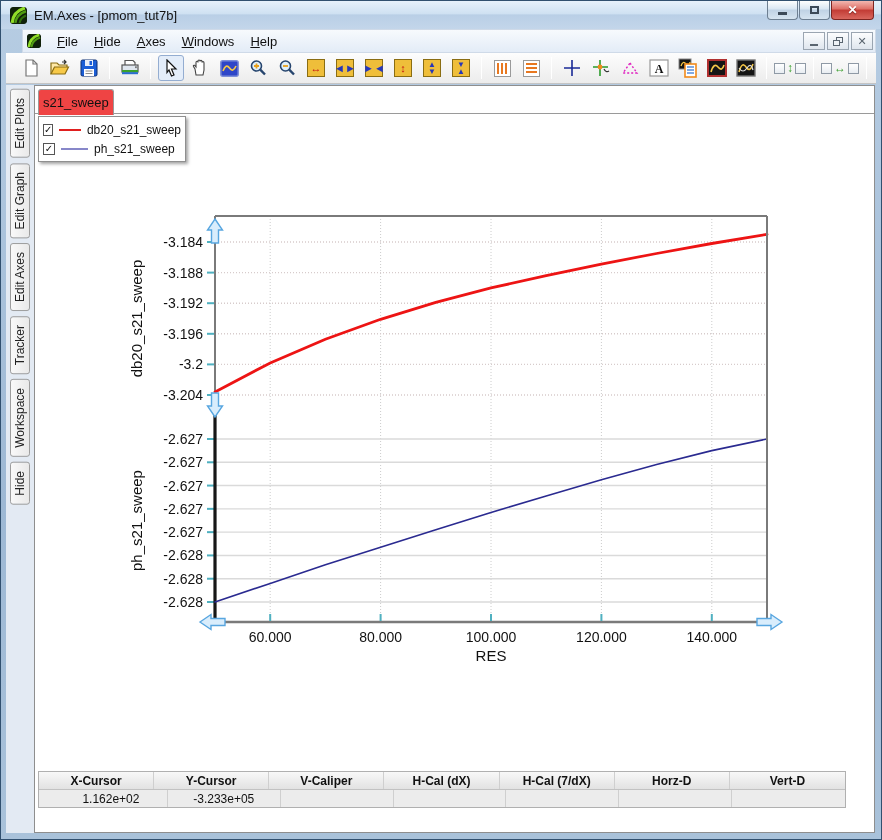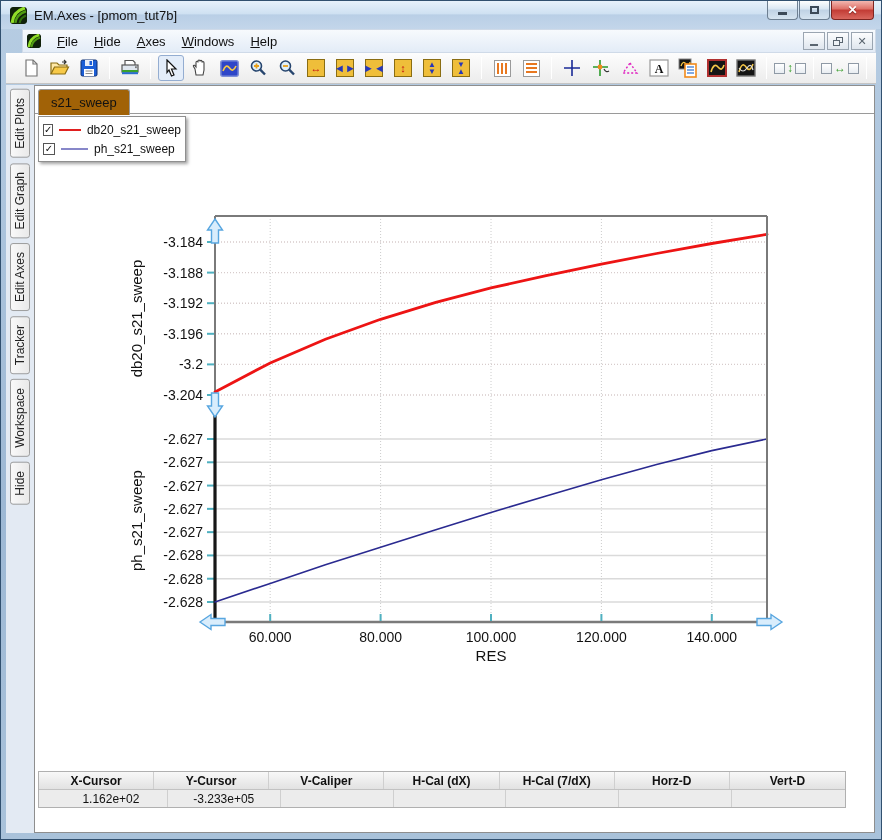--- a/index.html
+++ b/index.html
@@ -62,21 +62,21 @@
   
   .sidebar{position:absolute;left:5px;top:84px;width:28px;bottom:6px;background:#e3eaf3;
     display:flex;flex-direction:column;align-items:center;padding-top:4px;gap:5px;}
   .side-tab{writing-mode:vertical-lr;transform:rotate(180deg);
     background:linear-gradient(90deg,#e9e9e9,#f9f9f9);border:1px solid #9d9d9d;border-radius:3px;
     font-size:12px;color:#222;padding:8px 3px;line-height:1;flex:0 0 auto;}
   
   .client{position:absolute;left:33px;top:84px;right:6px;bottom:6px;background:#fff;
     border:1px solid #8e8e8e;overflow:hidden;}
   .tabstrip{position:absolute;left:0;top:0;right:0;height:28px;border-bottom:1px solid #9a9a9a;background:#fff;}
-  .doc-tab{position:absolute;left:3px;top:3px;height:26px;padding:0 12px;background:#a16207;
+  .doc-tab{position:absolute;left:3px;top:3px;height:26px;padding:0 4px;background:#ef4444;
     border:1px solid #9a9a9a;border-bottom:none;border-radius:3px 3px 0 0;
     display:flex;align-items:center;font-size:13px;color:#111;}
   .legend{position:absolute;left:3px;top:30px;width:148px;background:#fff;border:1px solid #8f8f8f;
     box-shadow:2px 2px 3px rgba(90,90,90,.55);padding:3px 4px;z-index:5;}
   .legend-row{display:flex;align-items:center;height:19px;gap:6px;}
   .legend-check{width:12px;height:12px;border:1px solid #555;background:#fff;display:flex;align-items:center;justify-content:center;
     font-size:10px;color:#111;line-height:1;}
   .legend-line{width:27px;height:2px;}
   .legend-label{font-size:12px;color:#111;}
   

